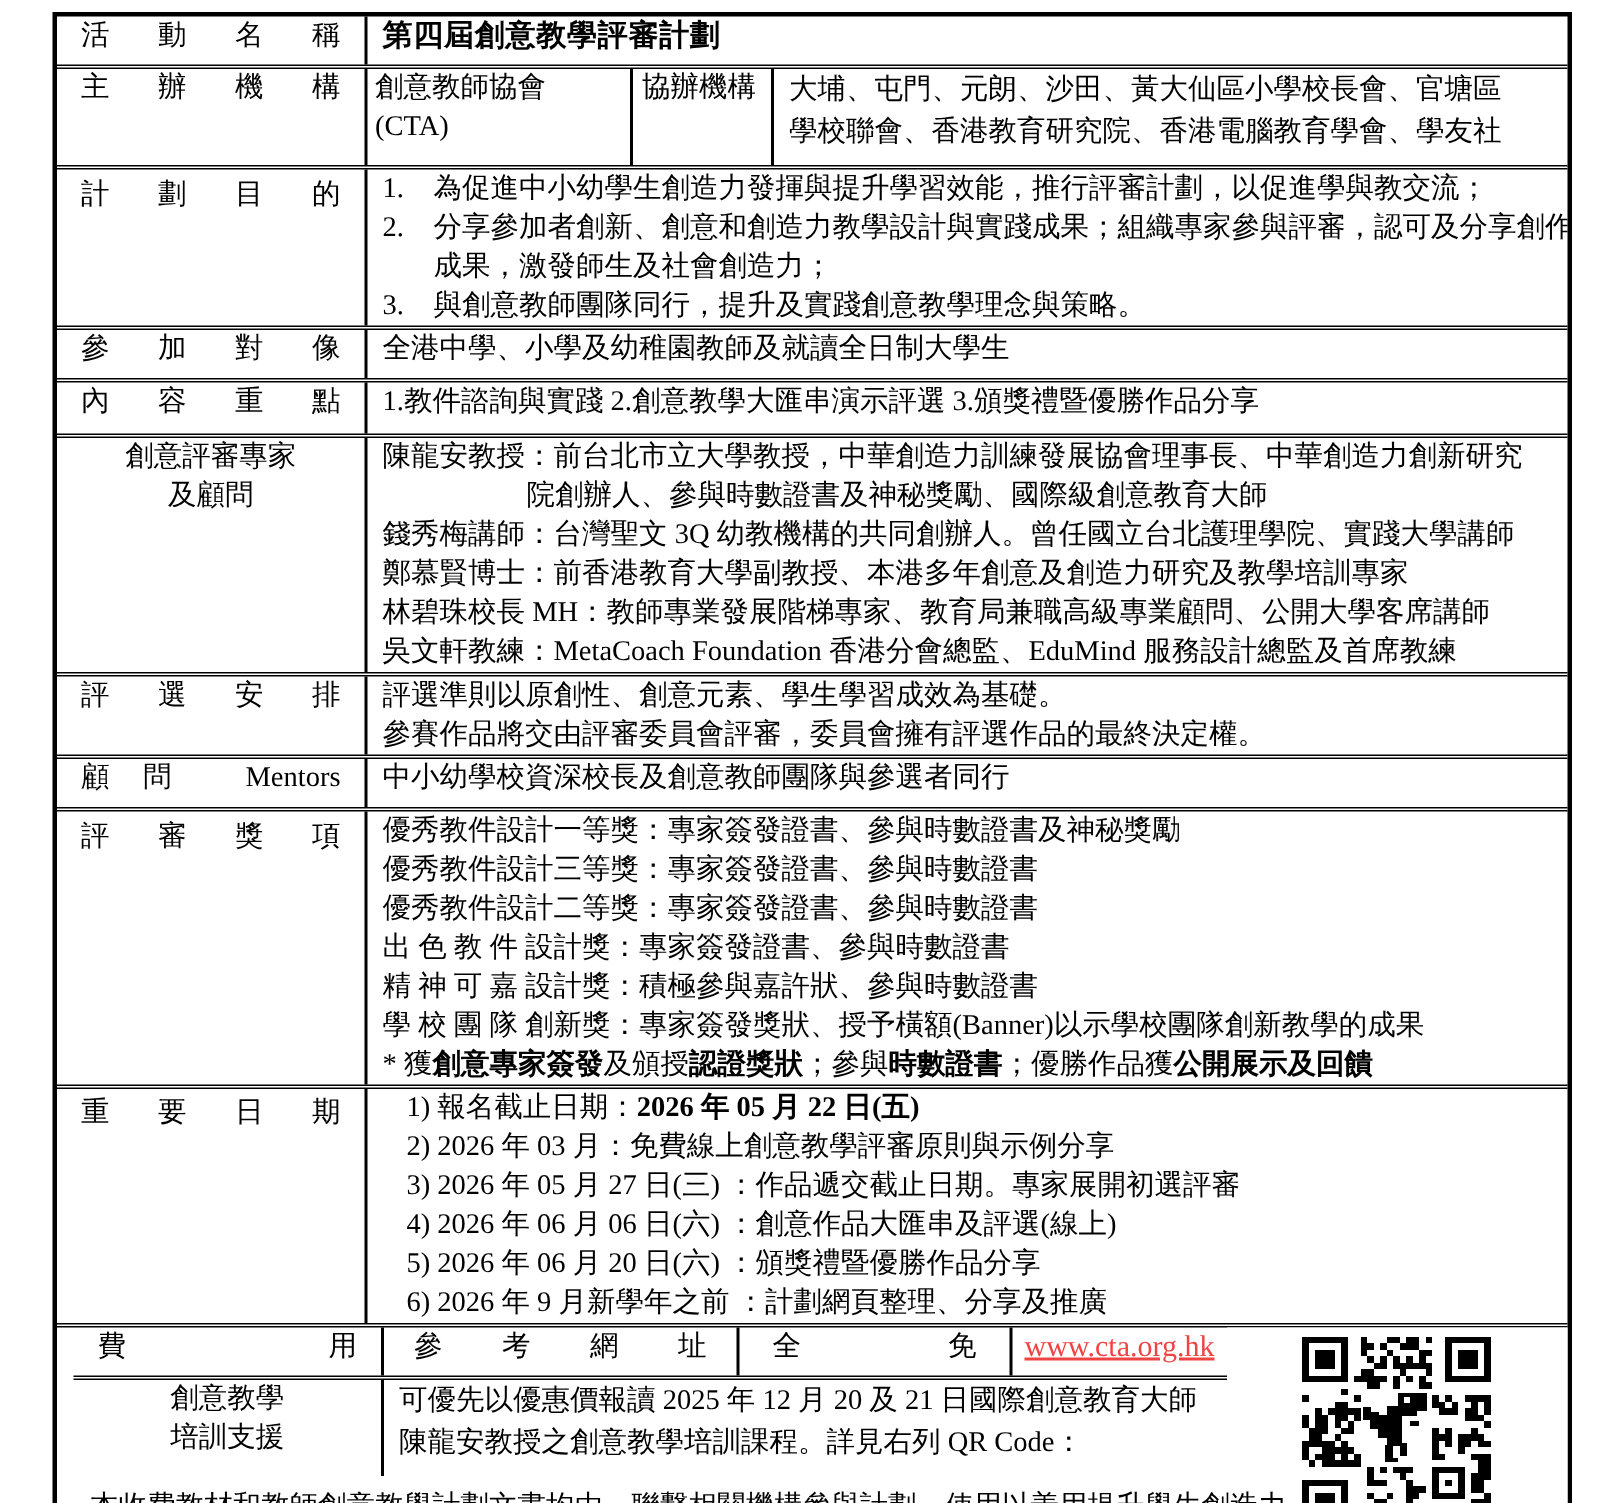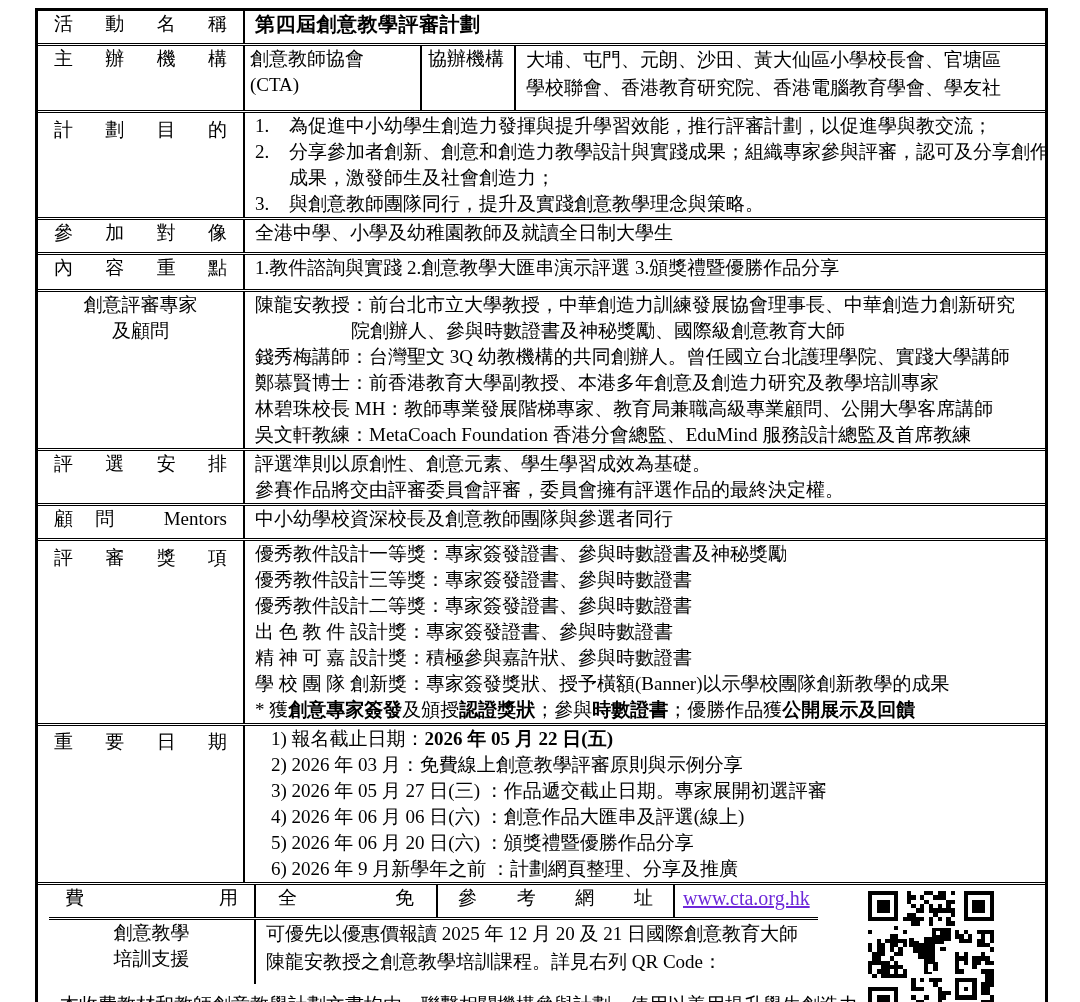--- a/index.html
+++ b/index.html
@@ -25,21 +25,21 @@
   .lbl-inner.c{text-align:center;text-align-last:center;white-space:pre-line;}
   .val-inner{width:100%;padding:0 10px;font-size:19px;line-height:26px;}
   .vcol{display:flex;flex-direction:column;justify-content:center;}
   .pre{white-space:pre-line;}
   .b{font-weight:700;}
   .title-text{font-size:20px;font-weight:700;letter-spacing:0.5px;}
   .li{display:flex;}
   .li .num{flex:0 0 34px;}
   .exp.hang{padding-left:96px;text-indent:-96px;}
   .dates .dline{padding-left:16px;}
-  .link{color:#6d28d9;text-decoration:underline;font-size:20px;}
+  .link{color:#ef4444;text-decoration:underline;font-size:20px;}
   .qr-cell{flex:1 1 auto;display:flex;align-items:center;justify-content:center;background:#fff;}
   .qr-box{width:126px;height:126px;}
   .footnote{
     position:absolute;left:60px;top:994px;height:8px;width:990px;overflow:hidden;
     font-size:19px;line-height:21px;white-space:nowrap;
   }
   .bottom-left{flex:0 0 765px;display:flex;flex-direction:column;}
   .bottom-left .row.inner{border-top:3px double #000;margin-left:11px;}
   .bottom-left .row.inner.first{border-top:none;}
 </style>
@@ -182,25 +182,25 @@
     </div>
   </div>
 
   <div class="row" style="height:138px">
     <div class="bottom-left">
 
       <div class="row inner first" style="height:32px">
         <div class="cell c-label">
           <div class="lbl-inner">費 用</div>
         </div>
+        <div class="cell" style="flex:0 0 235px">
+          <div class="lbl-inner" style="padding:0 20px">參 考 網 址</div>
+        </div>
         <div class="cell" style="flex:0 0 180px">
           <div class="lbl-inner" style="padding:0 22px">全　免</div>
-        </div>
-        <div class="cell" style="flex:0 0 235px">
-          <div class="lbl-inner" style="padding:0 20px">參 考 網 址</div>
         </div>
         <div class="cell grow">
           <div class="val-inner" style="padding:0 8px">
             <a href="#" class="link">www.cta.org.hk</a>
           </div>
         </div>
       </div>
 
 
       <div class="row inner" style="height:64px">

